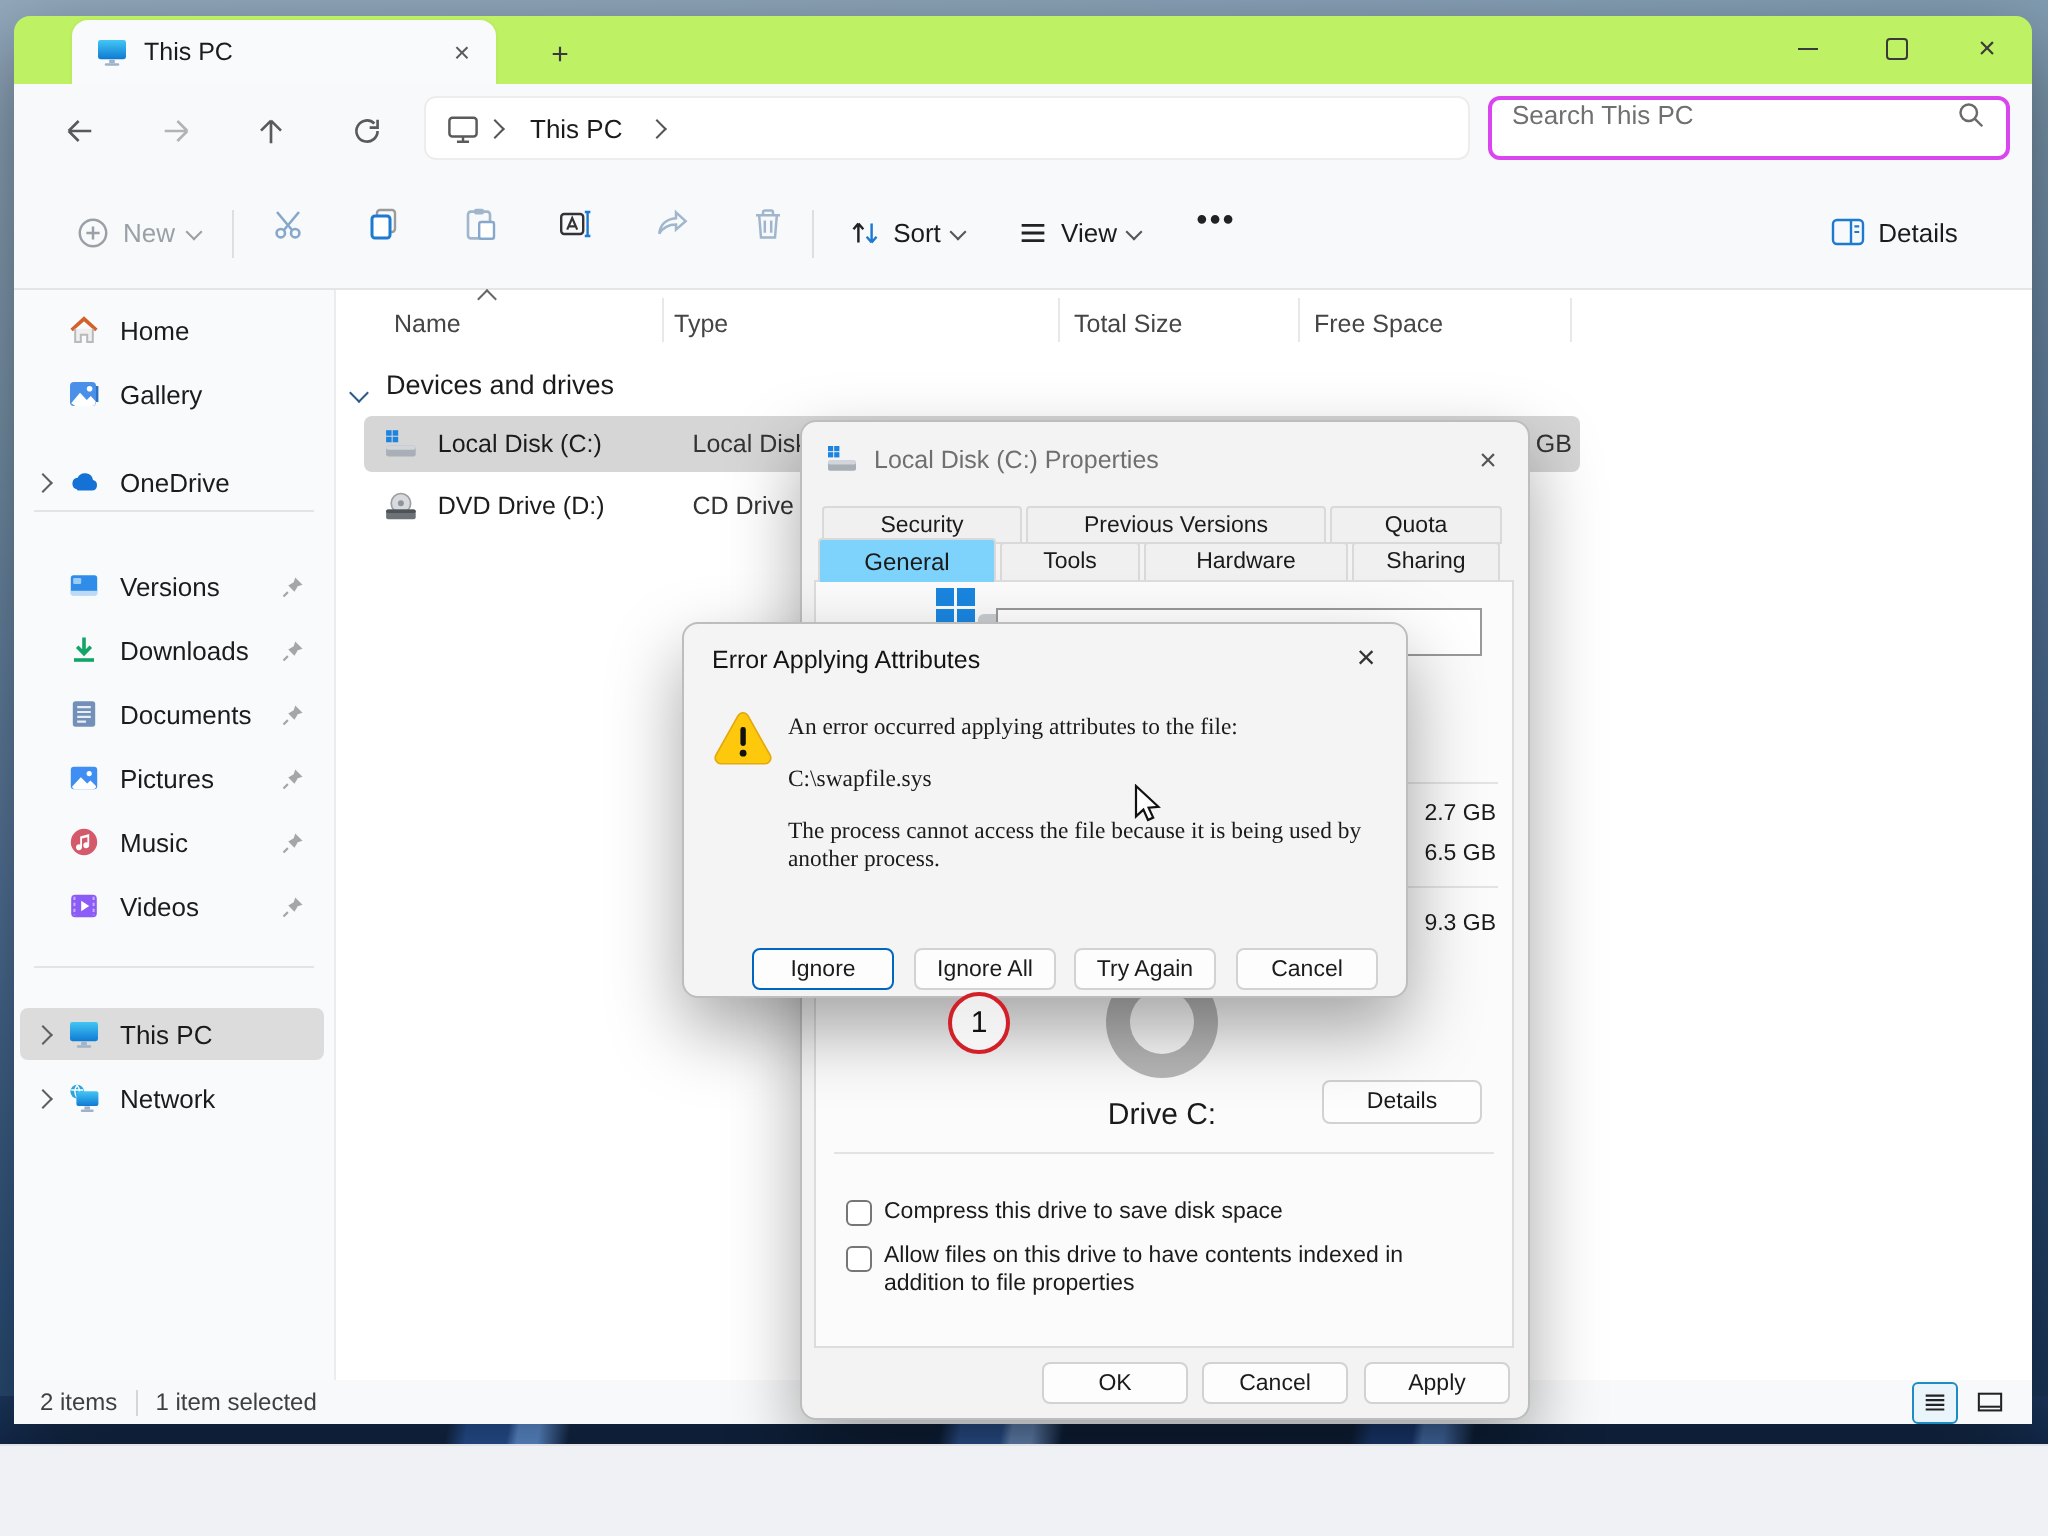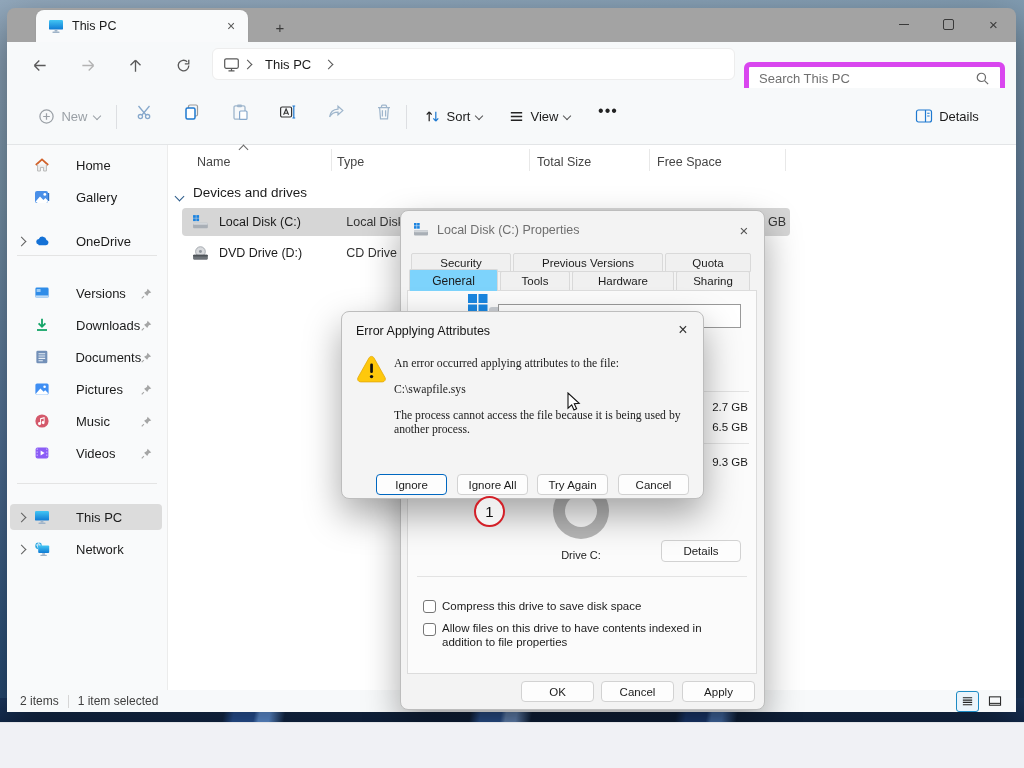--- a/index.html
+++ b/index.html
@@ -19,57 +19,57 @@
   .chev.up{transform:rotate(-135deg);}
 
   
   #bloom{left:0;top:698px;width:1024px;height:26px;
     background:
       linear-gradient(100deg,transparent 0 22%, #2c5ca8 23% 25%, #6ba3f0 25.5% 26.5%, transparent 28% 46%, #3a70c4 47% 49%, #8cbafc 49.5% 50.5%, transparent 52% 66%, #24509c 67% 69%, #5e96e8 69.5% 70.5%, transparent 72%),
       linear-gradient(180deg,#1d3a63 0%,#122849 100%);
   }
 
   
-  #win{left:7px;top:8px;width:1009px;height:704px;background:#a3a3a3;border-radius:8px 8px 0 0;
+  #win{left:7px;top:8px;width:1009px;height:704px;background:#bef264;border-radius:8px 8px 0 0;
        box-shadow:0 16px 42px rgba(0,0,0,.45);}
   #tabstrip{left:0;top:0;width:100%;height:34px;}
   .tab{left:29px;top:2px;width:212px;height:32px;background:#f9fafb;border-radius:8px 8px 0 0;
        display:flex;align-items:center;padding:0 8px 0 12px;box-sizing:border-box;box-shadow:0 0 2px rgba(0,0,0,.08);}
   .tab-label{font-size:12.5px;color:#1b1b1b;margin-left:8px;flex:1;}
   .tab-close{font-size:14px;color:#5a5a5a;width:18px;height:18px;border-radius:4px;}
   .newtab{left:262px;top:8px;width:22px;height:22px;font-size:15px;color:#3a3a3a;border-radius:4px;}
   .wincontrols{right:0;top:0;height:32px;display:flex;}
   .wc{width:45px;height:32px;}
   .wc-min-glyph{width:10px;height:0;border-top:1.2px solid #3a3a3a;}
   .wc-max-glyph{width:9px;height:9px;border:1.1px solid #3a3a3a;border-radius:2px;}
   .wc-close-glyph{font-size:15px;color:#3a3a3a;line-height:1;}
 
   #navrow{left:0;top:34px;width:100%;height:46px;background:#f7f9fa;}
   .navbtn{width:28px;height:28px;border-radius:4px;}
   #addrfield{left:205px;top:6px;width:523px;height:32px;background:#fff;border:1px solid #ededed;border-radius:6px;
              display:flex;align-items:center;padding:0 10px;box-sizing:border-box;color:#444;}
   .crumb{font-size:13px;color:#1b1b1b;margin:0 10px;}
   .crumbchev{color:#555;margin:0 4px;}
-  #searchfield{left:737px;top:20px;width:261px;height:32px;background:#fff;border:5px solid #d946ef;border-radius:6px;
-             display:flex;align-items:center;padding:0 10px;box-sizing:border-box;}
+  #searchfield{left:737px;top:6px;width:261px;height:32px;background:#fff;border:2px solid #d946ef;border-radius:6px;
+             display:flex;padding:0 10px;box-sizing:border-box;}
   .searchtext{font-size:13px;color:#707070;flex:1;}
 
   #toolbar{left:0;top:80px;width:100%;height:57px;background:#f7f9fa;border-bottom:1px solid #e3e5e7;box-sizing:border-box;}
   .tbtn{height:34px;border-radius:4px;display:flex;align-items:center;justify-content:center;gap:6px;}
   .tsep{width:1px;height:24px;background:#dddfe2;}
   .tlabel{font-size:13px;color:#1b1b1b;}
   .tlabel.dis{color:#9aa0a6;}
   .ticon{width:24px;height:24px;display:flex;align-items:center;justify-content:center;}
 
   #sidebar{left:0;top:137px;width:160px;height:545px;background:#f9fafb;}
   .sbitem{left:3px;width:152px;height:26px;border-radius:4px;display:flex;align-items:center;}
   .sbitem.sel{background:#dcdcdc;}
   .sbchev{width:12px;margin-left:8px;color:#5f5f5f;display:flex;}
   .sbicon{width:16px;height:16px;margin-left:4px;}
-  .sblabel{font-size:13px;color:#1b1b1b;margin-left:26px;flex:1;}
+  .sblabel{font-size:13px;color:#1b1b1b;margin-left:10px;flex:1;}
   .sbpin{width:11px;height:11px;margin-right:10px;opacity:.75;}
   .sbdivider{left:10px;width:140px;height:1px;background:#e4e4e4;}
 
   #content{left:160px;top:137px;width:849px;height:545px;background:#ffffff;border-left:1px solid #ececec;box-sizing:border-box;}
   .colhead{font-size:12.5px;color:#454545;top:10px;}
   .vline{width:1px;height:22px;background:#e8e8e8;top:4px;}
   .sortcaret{top:1px;color:#666;}
   .grouprow{top:40px;left:8px;display:flex;align-items:flex-end;color:#1b1b1b;}
   .grouplabel{font-size:13.5px;margin-left:10px;}
   .filerow{left:14px;width:608px;height:28px;border-radius:4px;display:flex;align-items:center;}
@@ -497,21 +497,21 @@
   <div class="abs" style="left:88px;top:96px;width:46px;height:10px;border-radius:3px;background:#c9cdd2;"></div>
   <div class="abs" style="left:97px;top:93px;width:243px;height:24px;background:#fff;border:1px solid #999;box-sizing:border-box;"></div>
 
   <div class="thinline abs" style="left:12px;top:180px;width:336px;"></div>
   <div class="gbval abs" style="left:287px;top:190px;">2.7 GB</div>
   <div class="gbval abs" style="left:287px;top:210px;">6.5 GB</div>
   <div class="thinline abs" style="left:12px;top:232px;width:336px;"></div>
   <div class="gbval abs" style="left:287px;top:245px;">9.3 GB</div>
 
   <div class="donut" style="left:152px;top:272px;"></div>
-  <div class="abs" style="left:130px;top:338px;width:100px;text-align:center;font-size:11px;color:#1b1b1b;">Drive C:</div>
+  <div class="abs" style="left:130px;top:338px;width:100px;text-align:center;font-size:15px;color:#1b1b1b;">Drive C:</div>
   <div class="btn" style="left:260px;top:329px;width:80px;height:22px;">Details</div>
 
   <div class="thinline abs" style="left:16px;top:365px;width:330px;"></div>
   <div class="cbbox" style="left:22px;top:389px;"></div>
   <div class="cblabel" style="left:41px;top:389px;width:300px;">Compress this drive to save disk space</div>
   <div class="cbbox" style="left:22px;top:412px;"></div>
   <div class="cblabel" style="left:41px;top:411px;width:300px;">Allow files on this drive to have contents indexed in addition to file properties</div>
 
   <div class="btn" style="left:120px;top:470px;width:73px;height:21px;">OK</div>
   <div class="btn" style="left:200px;top:470px;width:73px;height:21px;">Cancel</div>

